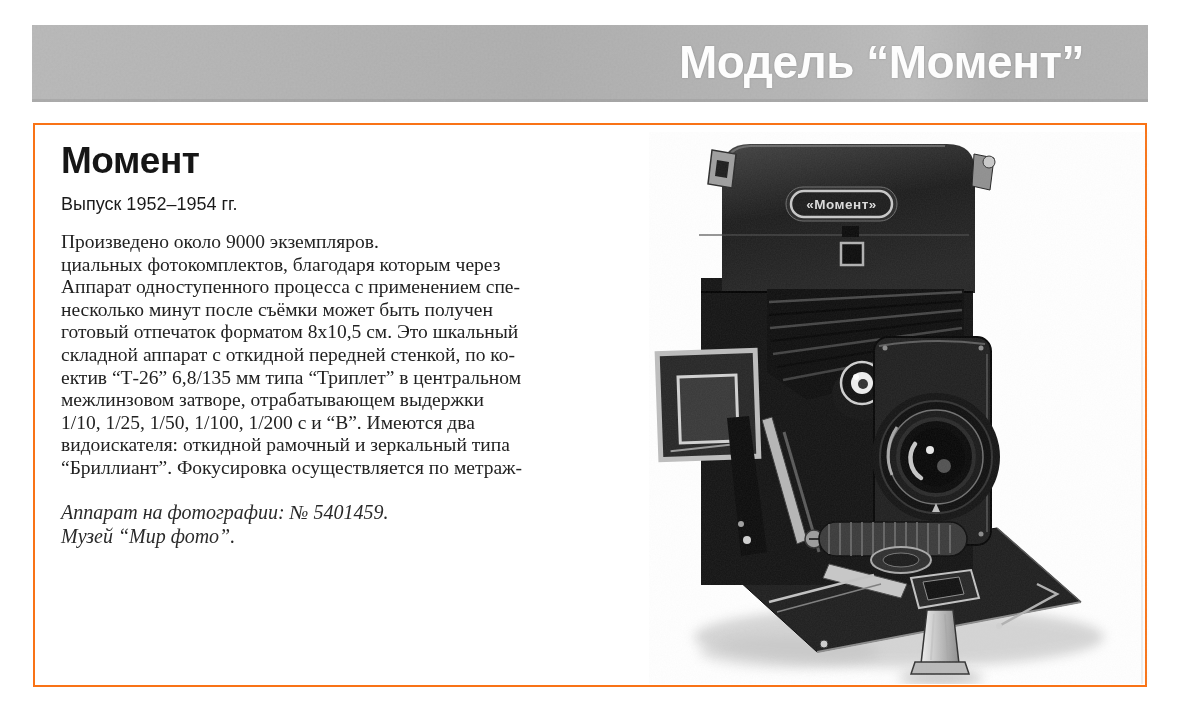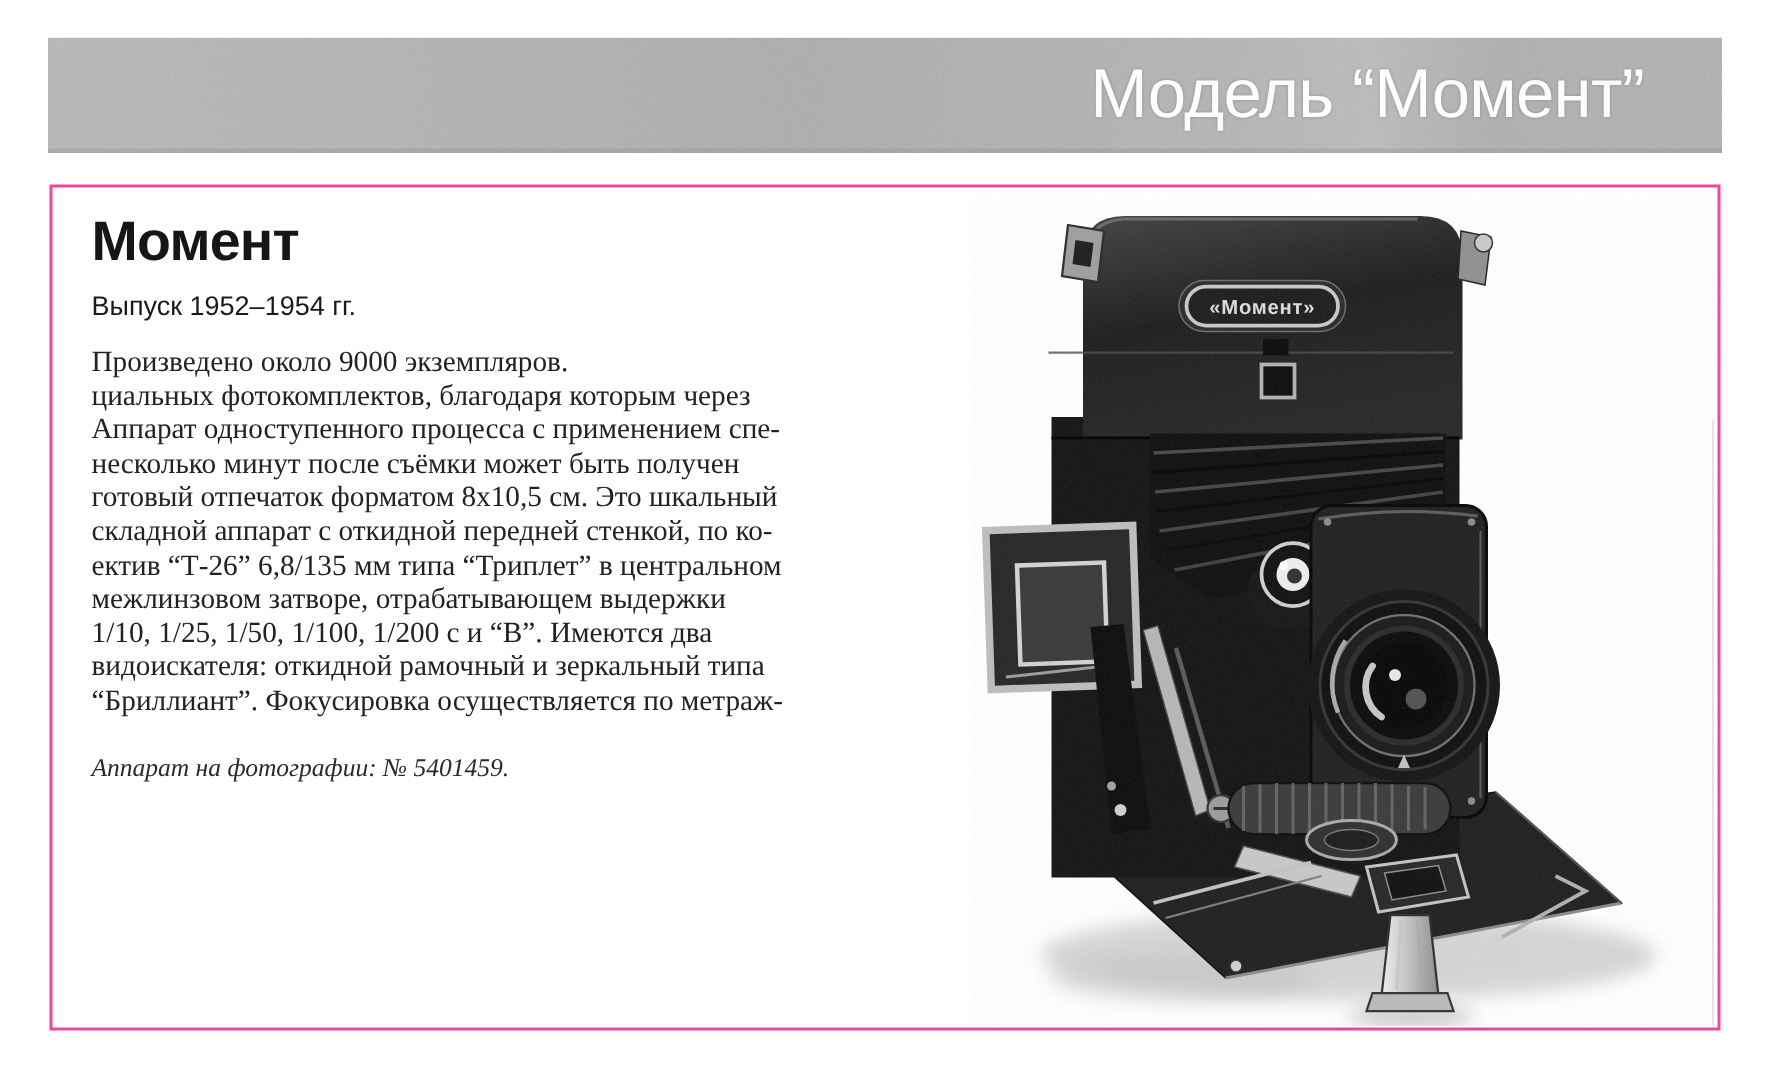--- a/index.html
+++ b/index.html
@@ -11,50 +11,50 @@
   }
   .page{position:absolute;inset:0;}
 
   
   .band{
     position:absolute;left:32px;top:25px;width:1116px;height:77px;
     overflow:hidden;
   }
   .band svg{position:absolute;inset:0;display:block;}
   .band-title{
-    position:absolute;right:52px;top:11px;
-    font-size:46px;line-height:52px;font-weight:normal;
+    position:absolute;right:64px;top:11px;
+    font-size:46px;line-height:52px;font-weight:bold;
     letter-spacing:-0.5px;color:#fdfdfd;
     text-shadow:0 0 2px rgba(90,90,90,.45);
     white-space:nowrap;
   }
 
   
   .box{
     position:absolute;left:33px;top:123px;width:1114px;height:564px;
-    box-sizing:border-box;border:2px solid #ec4899;background:#fff;
+    box-sizing:border-box;border:2px solid #f97316;background:#fff;
   }
   .text-col{position:absolute;left:26px;top:10px;width:555px;color:#1e1e1e;}
   .a-title{
     margin:6px 0 0 0;font-size:37px;line-height:40px;font-weight:bold;
     letter-spacing:-0.5px;color:#161616;
   }
   .a-subtitle{
     margin:13px 0 0 0;font-size:18px;line-height:20px;font-weight:normal;color:#1a1a1a;
   }
   .a-body{
     margin:17px 0 0 0;
     font-family:"Liberation Serif", serif;
     font-size:19.5px;line-height:22.6px;color:#222;
   }
   .a-body .ln{display:block;white-space:nowrap;}
   .a-caption{
     margin:20px 0 0 0;
     font-family:"Liberation Serif", serif;
-    font-style:italic;font-size:17px;line-height:24px;color:#2a2a2a;
+    font-style:italic;font-size:20px;line-height:24px;color:#2a2a2a;
   }
   .a-caption .ln{display:block;white-space:nowrap;}
 
   
   .photo{position:absolute;left:614px;top:7px;width:500px;height:552px;}
   .photo svg{display:block;width:100%;height:100%;}
 </style>
 </head>
 <body>
 
@@ -99,20 +99,21 @@
         <span class="ln">складной аппарат с откидной передней стенкой, по ко-</span>
         <span class="ln">ектив “Т-26” 6,8/135 мм типа “Триплет” в центральном</span>
         <span class="ln">межлинзовом затворе, отрабатывающем выдержки</span>
         <span class="ln">1/10, 1/25, 1/50, 1/100, 1/200 с и “В”. Имеются два</span>
         <span class="ln">видоискателя: откидной рамочный и зеркальный типа</span>
         <span class="ln">“Бриллиант”. Фокусировка осуществляется по метраж-</span>
       </p>
 
       <p class="a-caption">
         <span class="ln">Аппарат на фотографии: № 5401459.</span>
+        <span class="ln">Музей “Мир фото”.</span>
       </p>
     </div>
 
     <div class="photo">
       <svg viewBox="0 0 500 552">
         <defs>
           <filter id="noiseP" x="0" y="0" width="100%" height="100%">
             <feTurbulence type="fractalNoise" baseFrequency="0.8" numOctaves="2" stitchTiles="stitch" result="t"></feTurbulence>
             <feColorMatrix in="t" type="matrix" values="0 0 0 0 0.6  0 0 0 0 0.6  0 0 0 0 0.6  0 0 0 0.5 0"></feColorMatrix>
           </filter>

